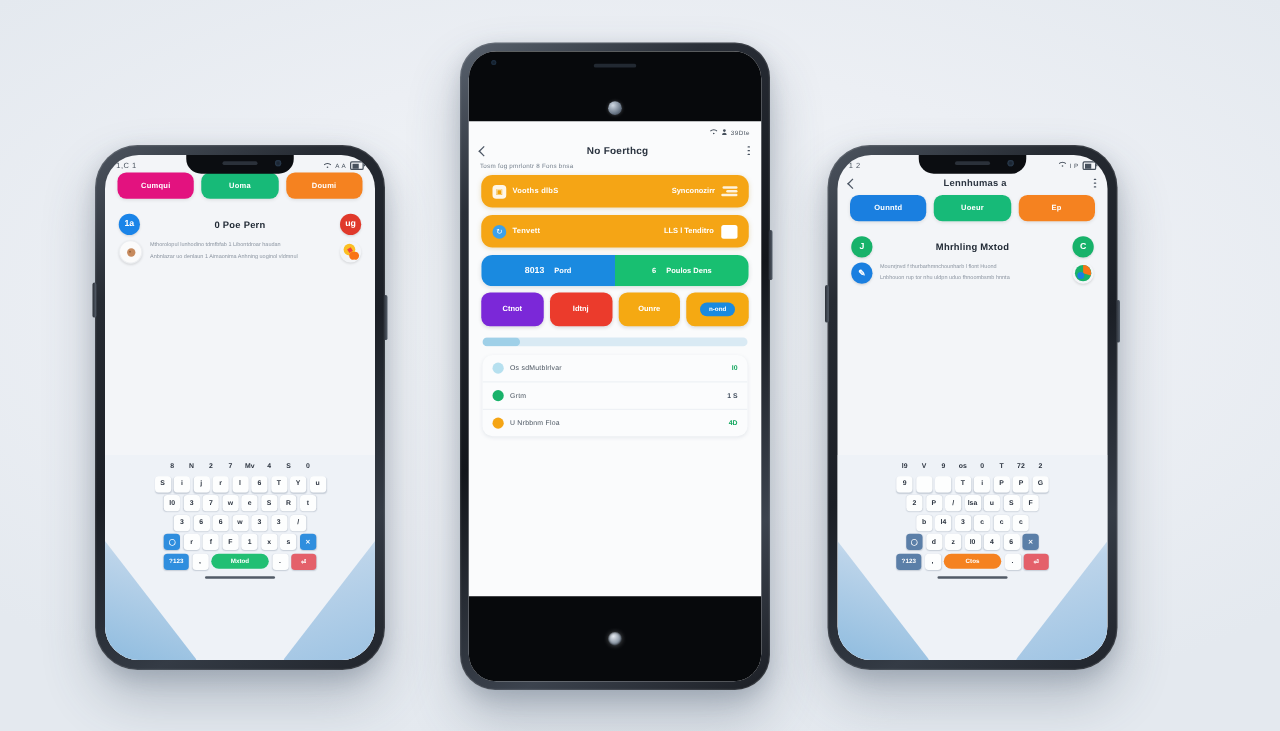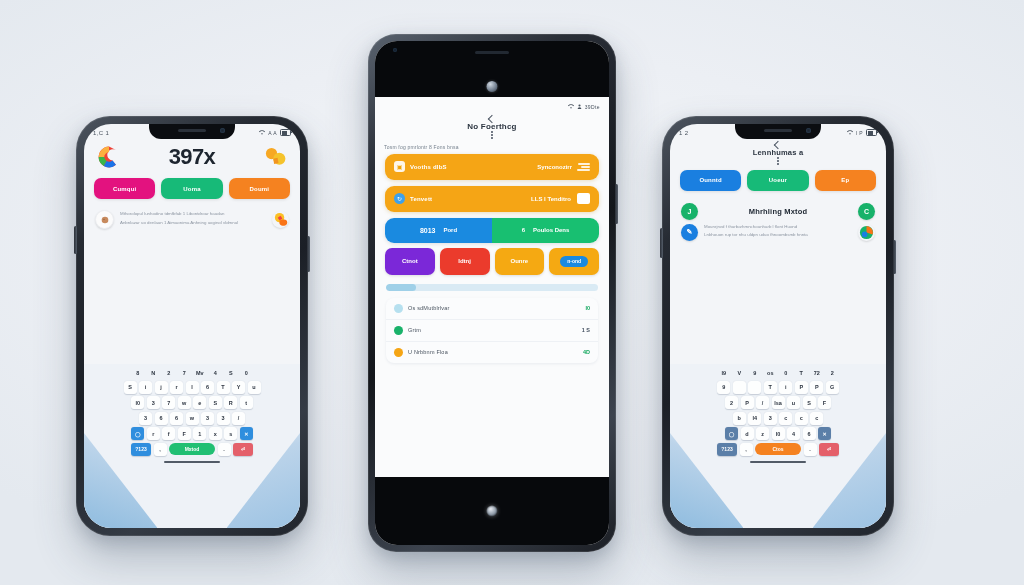--- a/index.html
+++ b/index.html
@@ -40,21 +40,21 @@
 
   
   .statusbar{display:flex;justify-content:space-between;align-items:center;
     font-size:6px;color:#46505c;padding:3px 9px 0;letter-spacing:.4px;height:11px;}
   .statusbar .right{display:flex;gap:3px;align-items:center;}
   .sb-ico{display:inline-block;}
   .batt{width:9px;height:5px;border:1px solid #46505c;border-radius:1.5px;position:relative;}
   .batt:after{content:"";position:absolute;right:-2px;top:1.2px;width:1px;height:2px;background:#46505c;}
   .batt i{position:absolute;left:.5px;top:.5px;bottom:.5px;width:65%;background:#46505c;display:block;}
 
-  .appbar{display:flex;align-items:center;justify-content:space-between;padding:4px 9px 5px;flex-direction:column;}
+  .appbar{display:flex;align-items:center;justify-content:space-between;padding:4px 9px 5px;}
   .appbar .title{font-size:7.5px;font-weight:700;color:#2b3440;letter-spacing:.2px;
     filter:blur(.35px);}
   .chev{width:5px;height:5px;border-left:1.4px solid #4b5563;border-bottom:1.4px solid #4b5563;
     transform:rotate(45deg);}
   .kebab{display:flex;flex-direction:column;gap:1.3px;}
   .kebab span{width:1.8px;height:1.8px;border-radius:50%;background:#4b5563;display:block;}
 
   .subline{font-size:5px;color:#75808d;padding:0 9px 4px;filter:blur(.4px);letter-spacing:.2px;}
 
   
@@ -170,51 +170,42 @@
               </svg>
           </span>
           <span style="font-size:5px;">A A</span>
           <span class="batt">
               <i></i>
             </span>
         </span>
       </div>
 
 
-      <div class="hero">
-        <span class="glyph">
-          <svg viewBox="0 0 30 30" width="26" height="26">
-            <path d="M15 3 a12 12 0 1 0 8 21 l-4-5 a6.5 6.5 0 1 1 4-12 z" fill="#ef4136"></path>
-            <path d="M15 3 a12 12 0 0 0 -12 12 h6.5 a5.5 5.5 0 0 1 5.5-5.5z" fill="#fbb040"></path>
-            <path d="M3 15 a12 12 0 0 0 6 10.3 l3.3-5.6 A6.5 6.5 0 0 1 9.5 15z" fill="#39b54a"></path>
-            <path d="M9 25.3 A12 12 0 0 0 23 24 l-4-5 a6.5 6.5 0 0 1 -6.7 .7z" fill="#1a73e8"></path>
-          </svg>
-        </span>
-        <span class="num">397x</span>
-        <span class="glyph">
-          <svg viewBox="0 0 30 30" width="26" height="26">
-            <circle cx="11" cy="11" r="6.5" fill="#f7a823"></circle>
-            <circle cx="20" cy="17" r="7" fill="#f5c32c"></circle>
-            <path d="M13 17 l5-1 1 6 -5 1z" fill="#f19420"></path>
-          </svg>
-        </span>
-      </div>
 
       <div class="pills">
         <span class="pill" style="background:#e3127f;">
             <span>Cumqui</span>
           </span>
         <span class="pill" style="background:#17ba78;">
             <span>Uoma</span>
           </span>
         <span class="pill" style="background:#f58220;">
             <span>Doumi</span>
           </span>
       </div>
 
+      <div class="iconrow">
+        <span class="circ" style="background:#1a84e8;">
+            <span>1a</span>
+          </span>
+        <span class="rowtitle">0 Poe Pern</span>
+        <span class="circ" style="background:#e0392b;">
+            <span>ug</span>
+          </span>
+      </div>
 
       <div class="descrow">
         <span class="circ" style="background:#fbfbfb;border:1px solid #eceef1;">
           <svg viewBox="0 0 12 12" width="8" height="8">
               <circle cx="6" cy="6" r="5" fill="#c78a5d"></circle>
               <circle cx="4.5" cy="5" r="1" fill="#8a5a36"></circle>
             </svg>
         </span>
         <span class="txt">
           <p>Mthorolopul lunhodino tdmfbfab 1 Libontdroar haudan</p>

